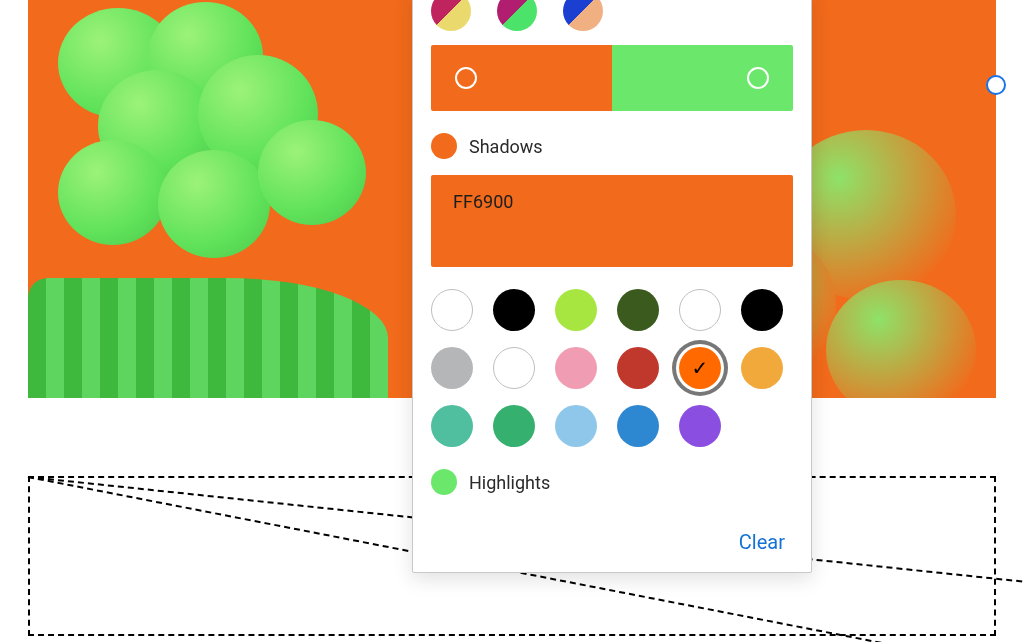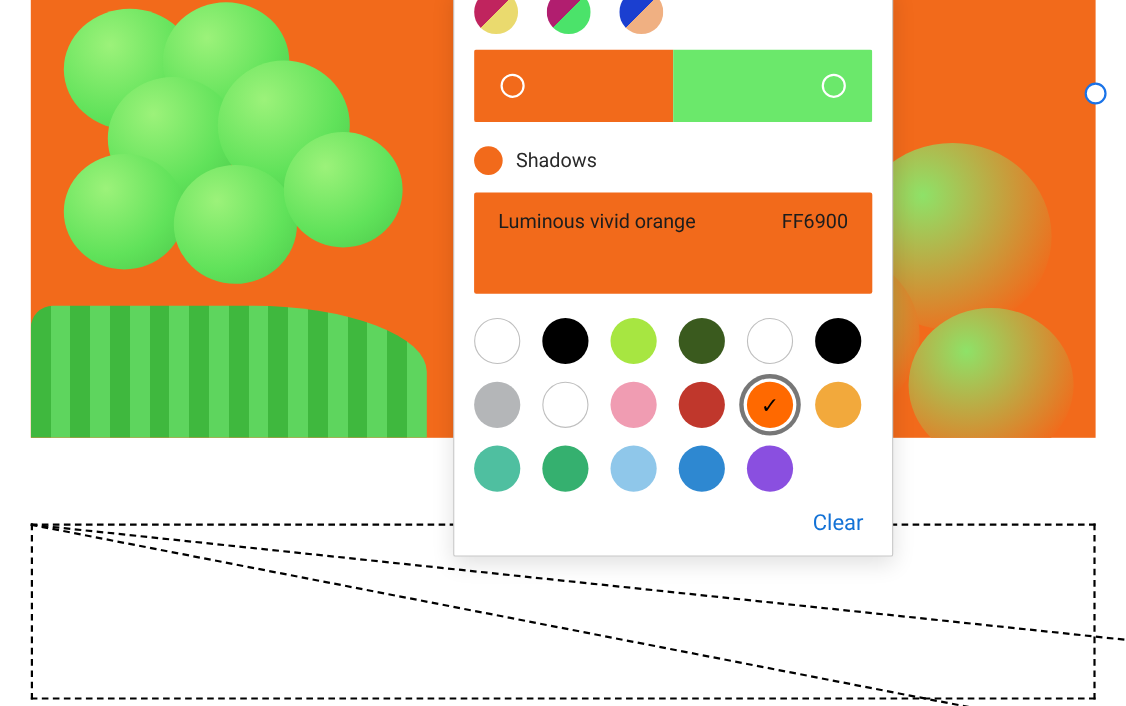--- a/index.html
+++ b/index.html
@@ -192,21 +192,21 @@
     box-shadow: 0 0 0 3px #fff, 0 0 0 7px #777;
   }
   .swatch .check {
     font-size: 20px;
     color: #000;
   }
 
   .clear-row {
     display: flex;
     justify-content: flex-end;
-    margin: 16px 26px 0 18px;
+    margin: 35px 26px 0 18px;
   }
   .clear-link {
     color: #1372d6;
     font-size: 20px;
     cursor: pointer;
   }
 </style>
 </head>
 <body>
 
@@ -255,21 +255,20 @@
           <span class="ring"></span>
         </div>
     </div>
 
     <div class="section-label">
       <span class="label-dot" id="shadows-dot" style="background: rgb(242, 106, 27);"></span>
       <span>Shadows</span>
     </div>
 
     <div class="color-readout" id="color-readout" style="background: rgb(242, 106, 27);">
-      <span class="name">Luminous vivid orange</span>
       <span class="hex">FF6900</span>
     </div>
 
     <div class="swatch-grid" id="swatch-grid">
         <div class="swatch outlined" style="background: rgb(255, 255, 255);"></div>
         <div class="swatch" style="background: rgb(0, 0, 0);"></div>
         <div class="swatch" style="background: rgb(167, 230, 65);"></div>
         <div class="swatch" style="background: rgb(58, 90, 30);"></div>
         <div class="swatch outlined" style="background: rgb(255, 255, 255);"></div>
         <div class="swatch" style="background: rgb(0, 0, 0);"></div>
@@ -281,20 +280,24 @@
           <span class="check">✓</span>
         </div>
         <div class="swatch" style="background: rgb(242, 169, 60);"></div>
         <div class="swatch" style="background: rgb(79, 191, 160);"></div>
         <div class="swatch" style="background: rgb(53, 176, 111);"></div>
         <div class="swatch" style="background: rgb(143, 199, 234);"></div>
         <div class="swatch" style="background: rgb(46, 136, 209);"></div>
         <div class="swatch" style="background: rgb(138, 79, 224);"></div>
       </div>
 
+    <div class="section-label">
+      <span class="label-dot" id="highlights-dot" style="background: rgb(107, 232, 107);"></span>
+      <span>Highlights</span>
+    </div>
 
     <div class="clear-row">
       <span class="clear-link">Clear</span>
     </div>
 
   </div>
 
 </div>
 
 </body></html>

